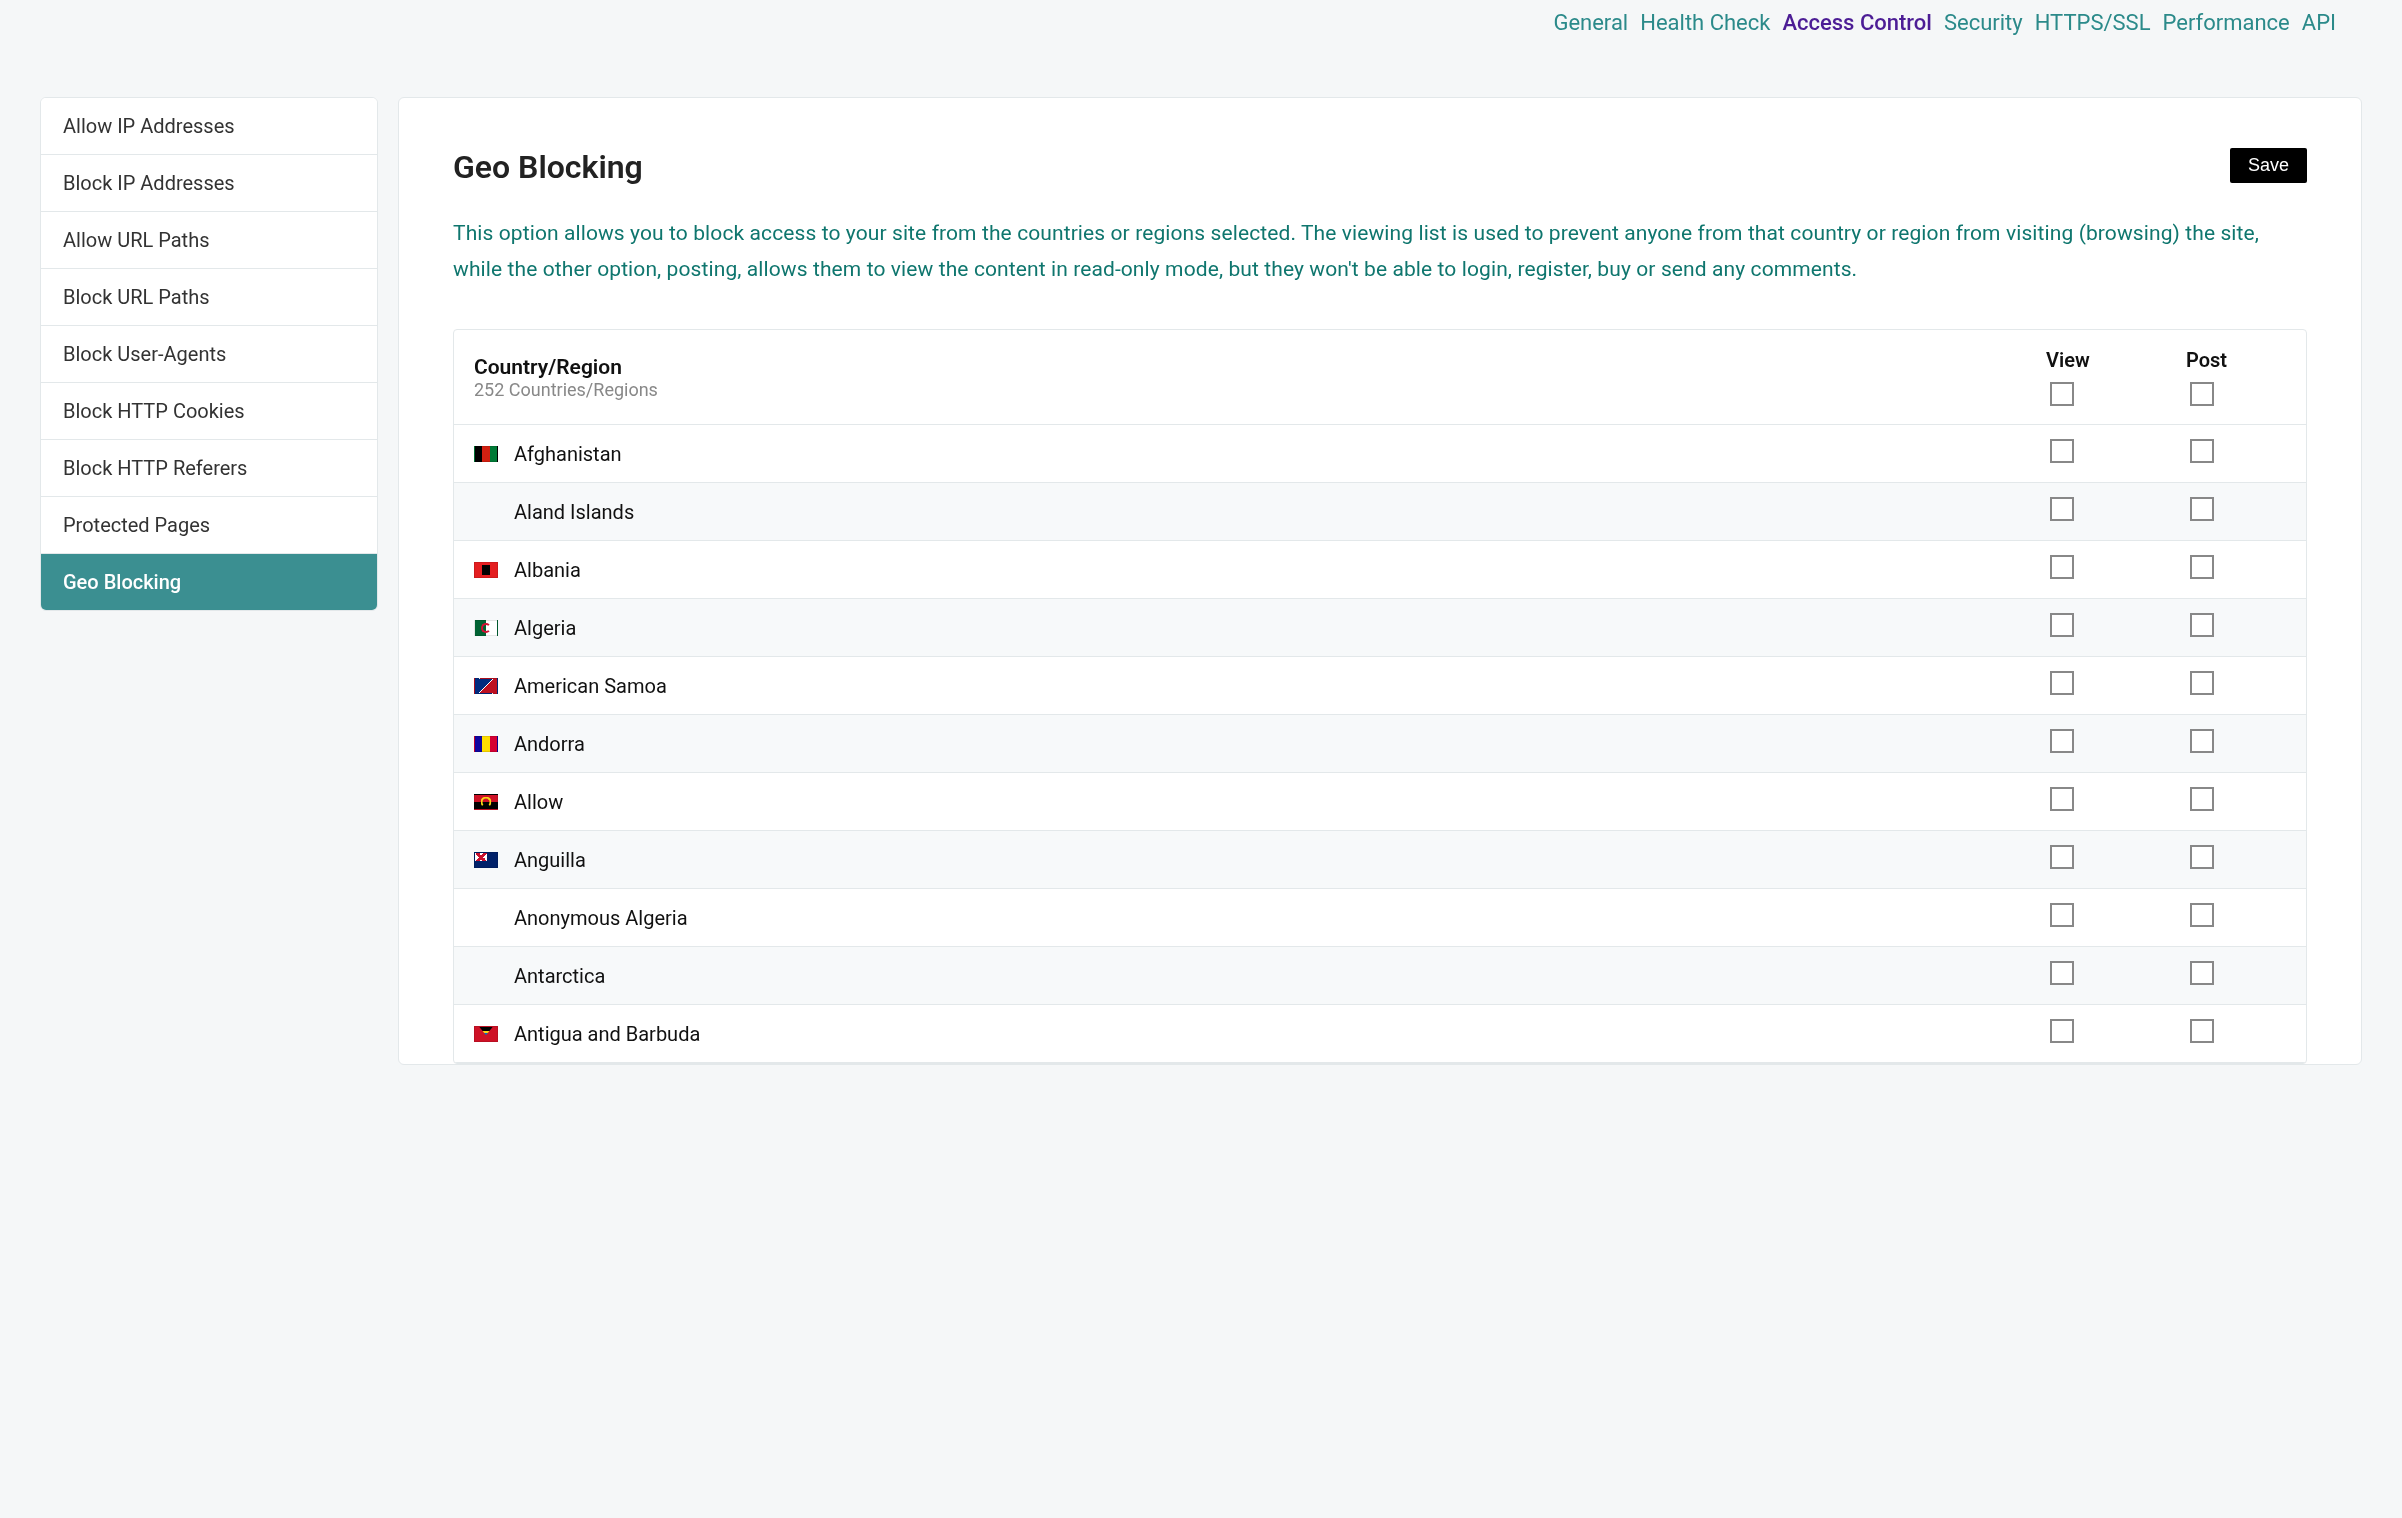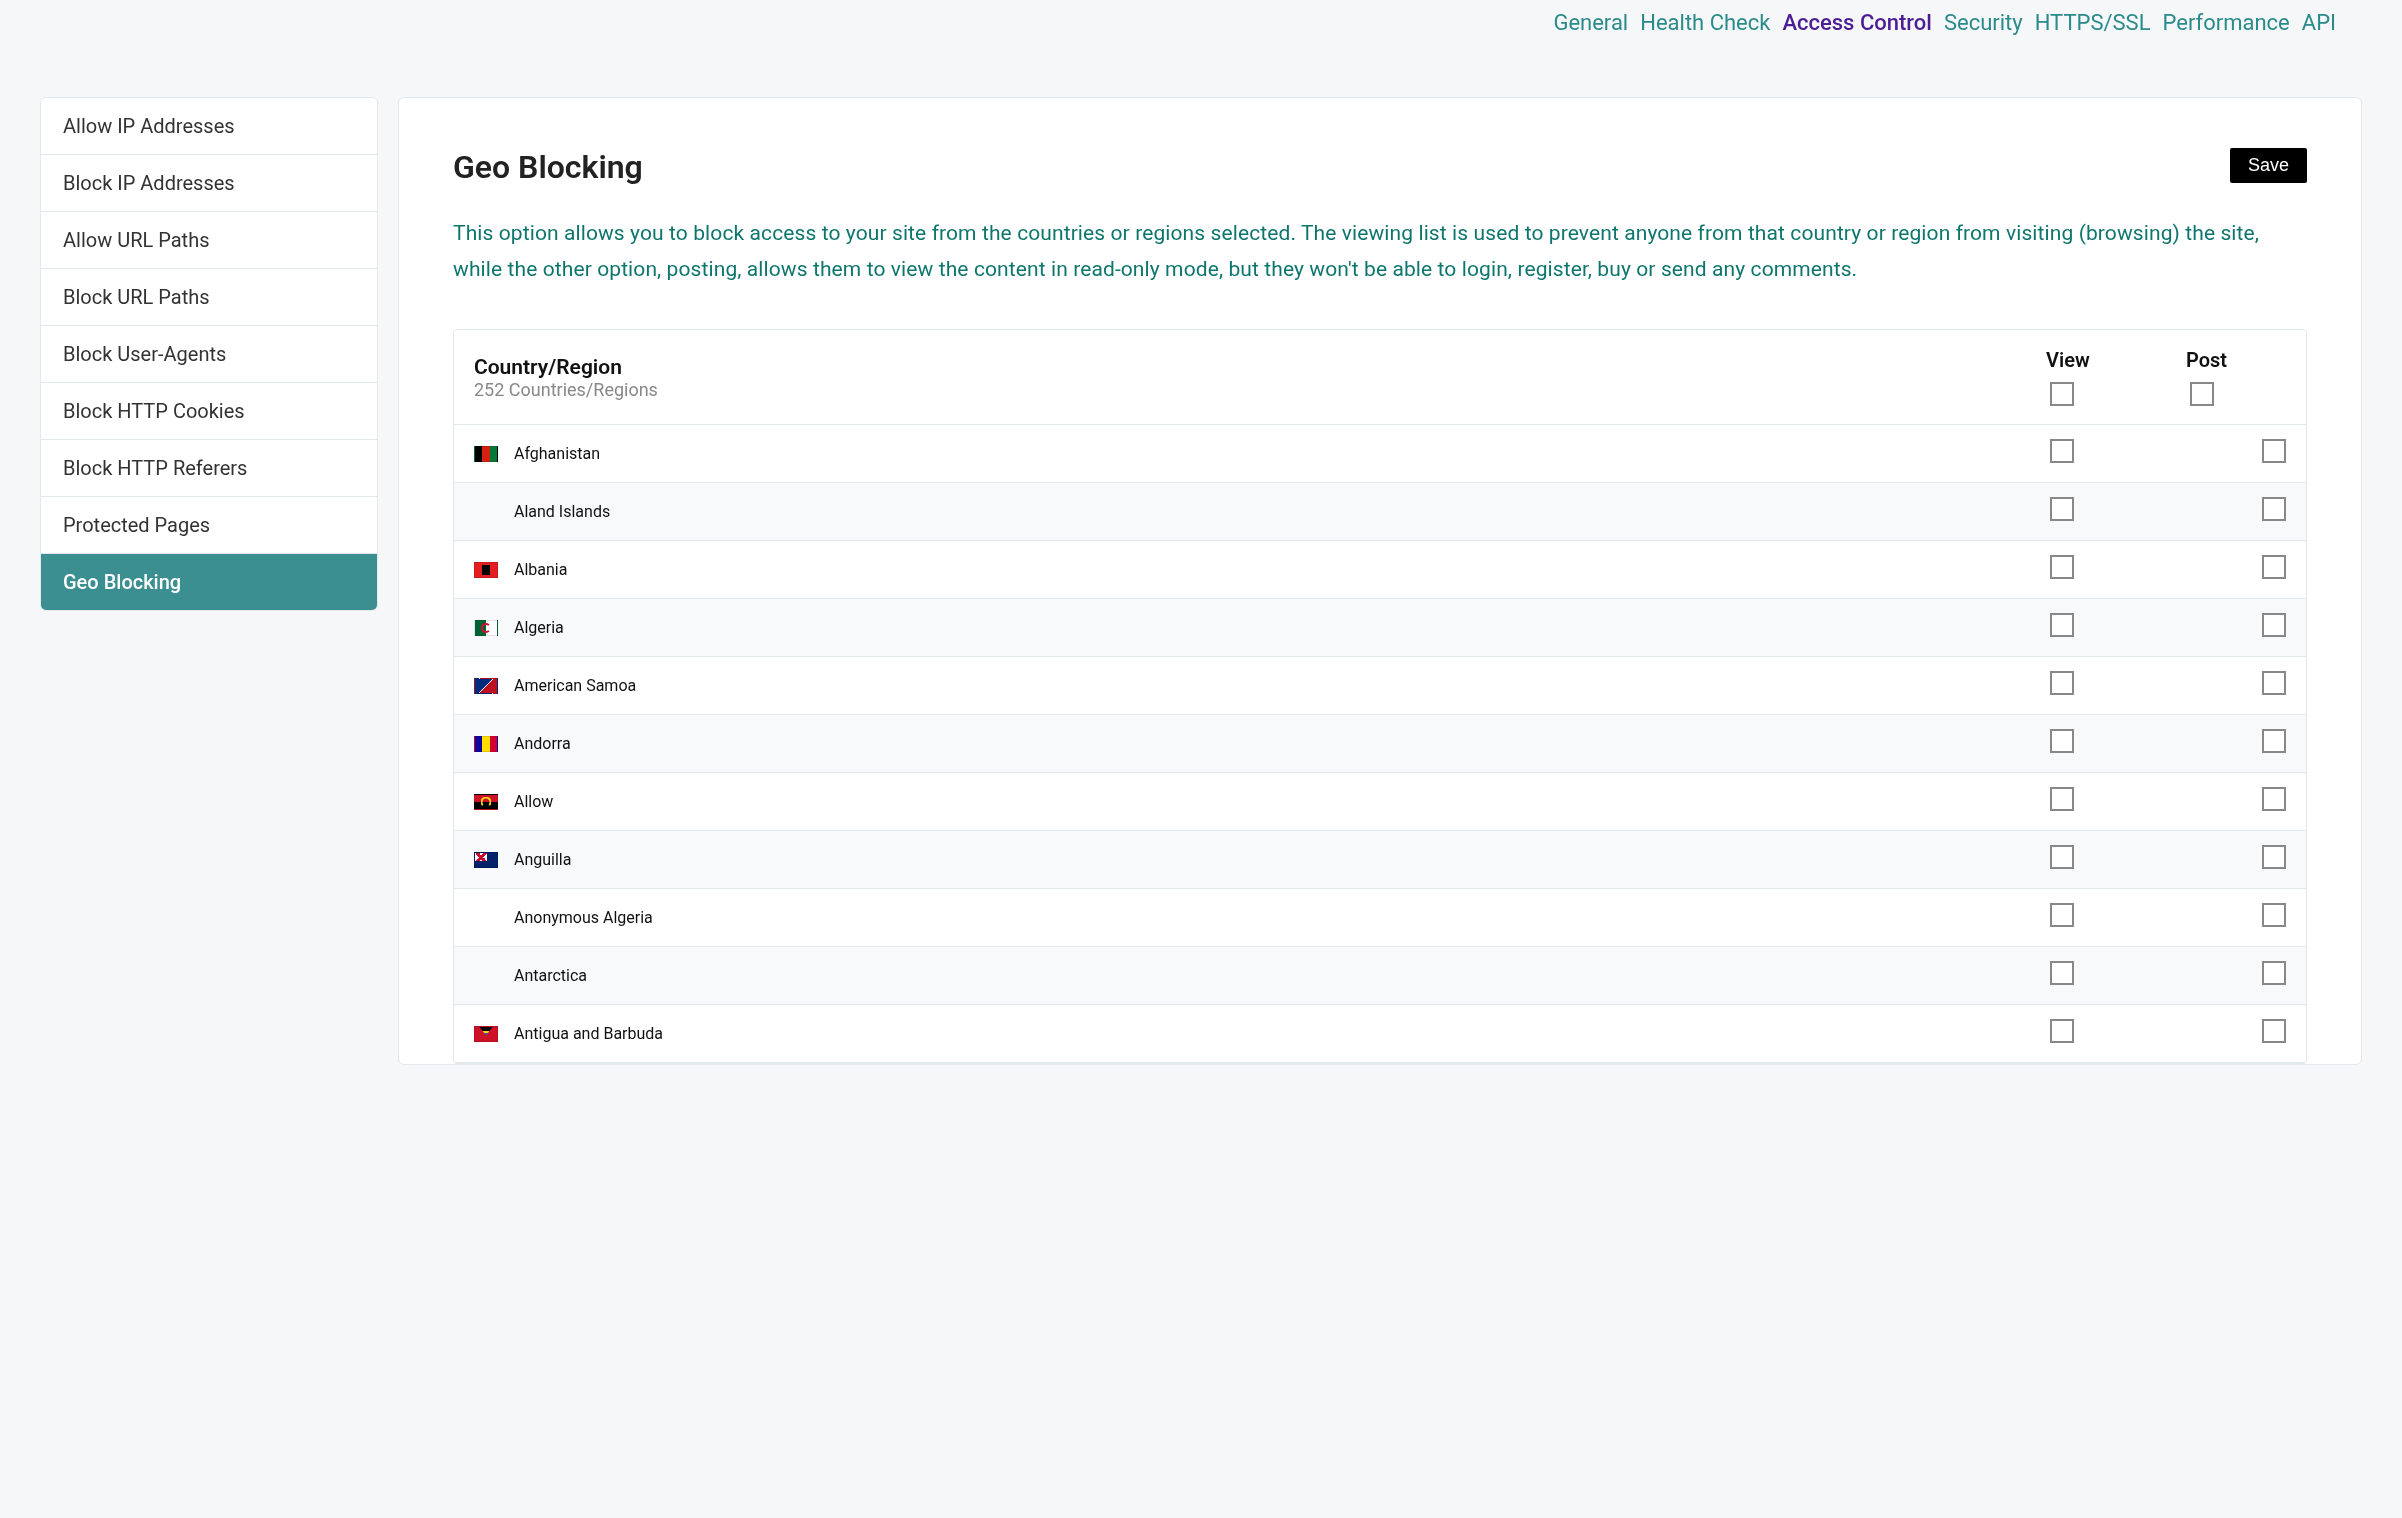--- a/index.html
+++ b/index.html
@@ -102,21 +102,21 @@
   padding: 18px 20px;
 }
 .geo-table .trow {
   padding: 14px 20px;
 }
 .geo-table .trow.alt {
   background: #f7f9fa;
 }
 .col-country { flex: 1; display: flex; align-items: center; gap: 16px; }
 .col-view { width: 140px; text-align: left; }
-.col-post { width: 100px; text-align: right; }
+.col-post { width: 100px; text-align: left; }
 .thead .col-country-head {
   flex: 1;
 }
 .thead .hdr-title {
   font-size: 21px;
   font-weight: 600;
   color: #111;
 }
 .thead .hdr-sub {
   font-size: 18px;
@@ -144,21 +144,21 @@
 }
 .flag {
   width: 24px;
   height: 16px;
   display: inline-block;
   flex-shrink: 0;
   border: 1px solid rgba(0,0,0,0.1);
 }
 .flag.none { border: none; background: transparent; }
 .country-name {
-  font-size: 16px;
+  font-size: 20px;
   color: #111;
 }
 .flag-af { background: linear-gradient(90deg, #000 33%, #d32011 33%, #d32011 66%, #007a36 66%); }
 .flag-al { background: #e41e20; position: relative; }
 .flag-al::after { content:""; position:absolute; left:50%; top:50%; width:8px; height:10px; background:#000; transform:translate(-50%,-50%); }
 .flag-dz { background: linear-gradient(90deg, #006233 50%, #fff 50%); position: relative; }
 .flag-dz::after { content:""; position:absolute; left:48%; top:50%; width:6px; height:6px; border:2px solid #d21034; border-radius:50%; border-right-color:transparent; transform:translate(-50%,-50%); }
 .flag-as { background: linear-gradient(135deg, #002b7f 49%, #fff 49%, #fff 51%, #bd1021 51%); }
 .flag-ad { background: linear-gradient(90deg, #10069f 33%, #fedd00 33%, #fedd00 66%, #d50032 66%); }
 .flag-ao { background: linear-gradient(#ce1126 50%, #000 50%); position: relative; }

